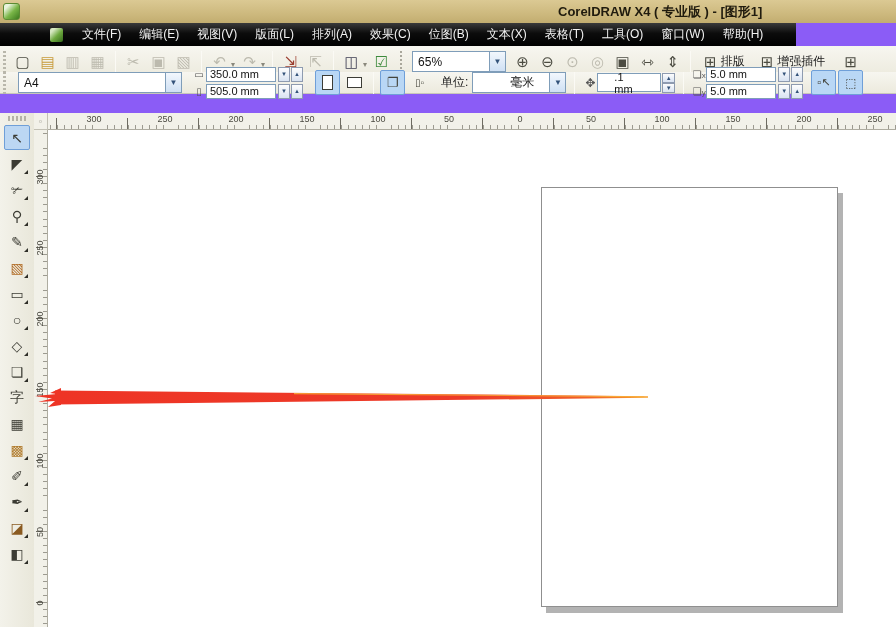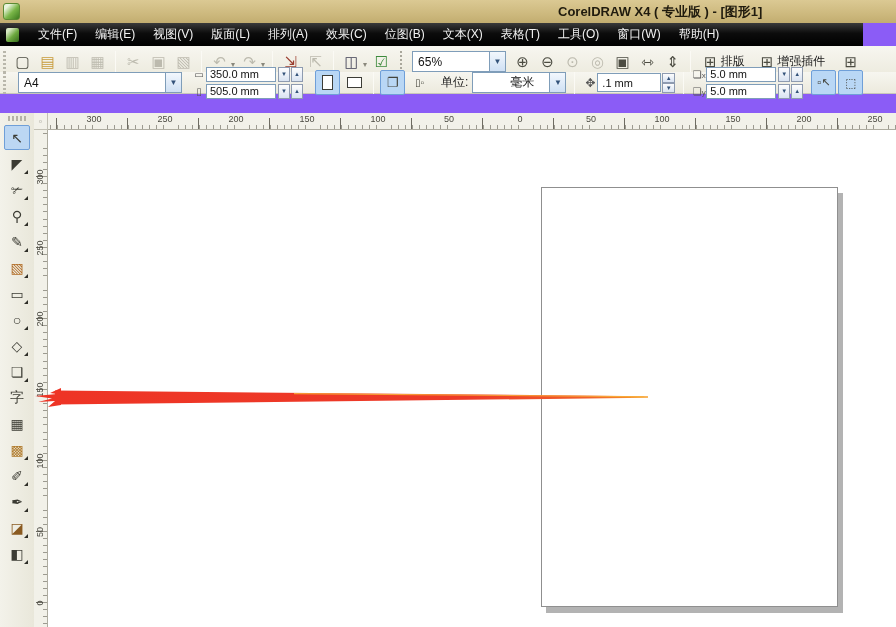--- a/index.html
+++ b/index.html
@@ -8,22 +8,22 @@
   #app { position:relative; width:896px; height:627px; background:#8b5cf6; overflow:hidden; }
 
   
   .titlebar { position:absolute; left:0; top:0; width:896px; height:23px;
     background:linear-gradient(#dbc993,#cdb97e 60%,#c2ad70); display:flex; align-items:center; }
   .app-icon { width:17px; height:17px; margin-left:3px; border-radius:3px;
     background:linear-gradient(135deg,#e9f3dc 20%,#7ab648 55%,#3d7a1f); border:1px solid #5c8b33; }
   .title-text { position:absolute; left:558px; top:3px; font-size:13px; font-weight:bold; color:#201b0e; }
 
   
-  .menubar { position:absolute; left:0; top:23px; width:863px; height:23px;
-    background:linear-gradient(#3a3a3a,#0c0c0c 45%,#000000); display:flex; align-items:center; }
+  .menubar { position:absolute; left:0; top:23px; width:796px; height:23px;
+    background:linear-gradient(#3a3a3a,#0c0c0c 45%,#000000); display:flex; align-items:center;padding-left:44px; }
   .menu-app-icon { width:13px; height:14px; margin:0 10px 0 6px; border-radius:2px;
     background:linear-gradient(135deg,#d7e8c2 20%,#6da93f 55%,#35691b); }
   .menu-item { color:#f2f2f2; font-size:12px; padding:3px 9px; cursor:default; white-space:nowrap; }
 
   
   .bar { position:absolute; left:0; width:896px; background:linear-gradient(#f7f6f0,#eceadd);
     border-bottom:1px solid #c9c7ba; display:flex; align-items:center; }
   .toolbar { top:46px; height:32px; }
   .propbar { top:72px; height:22px; }
   .grip { width:5px; height:22px; margin:0 3px 0 2px;
@@ -59,21 +59,21 @@
   .spin-v span { width:13px; height:10px; border:1px solid #8e9bb0; background:linear-gradient(#fdfdfd,#d9e3f2);
     font-size:6px; color:#33527a; display:flex; align-items:center; justify-content:center; }
   .pb-btn { width:25px; height:25px; display:flex; align-items:center; justify-content:center;
     border:1px solid transparent; border-radius:2px; margin:0 1px; color:#44443c; font-size:13px; }
   .pb-btn.sel { background:#b9d7f5; border-color:#6f9fd8; }
   .ic-portrait { width:11px; height:15px; border:1px solid #3c3c36; background:#fff; }
   .ic-landscape { width:15px; height:11px; border:1px solid #3c3c36; background:#fff; }
   .pb-label { font-size:12px; color:#1c1c1c; margin:0 4px 0 8px; white-space:nowrap; }
   .units-combo { width:94px;padding-left:32px; }
   .field { height:19px; background:#fff; border:1px solid #7f9db9; font-size:11px; color:#111;
-    padding:0 4px; display:flex; align-items:center; }
+    padding:0 16px; display:flex; align-items:center; }
   .nudge-field { width:64px; }
   .subxy { font-size:8px; color:#555; }
 
   
   .workspace { position:absolute; left:0; top:113px; width:896px; height:514px; display:flex; }
 
   .toolbox { width:34px; background:linear-gradient(90deg,#f3f2ea,#e9e7da); padding-top:3px; position:relative; z-index:3; }
   .tbx-grip { width:18px; height:5px; margin:0 auto 4px auto;
     background:repeating-linear-gradient(90deg,#b4b2a6 0 2px,transparent 2px 4px); }
   .tool { position:relative; width:26px; height:25px; margin:0 auto 1px auto; display:flex;

